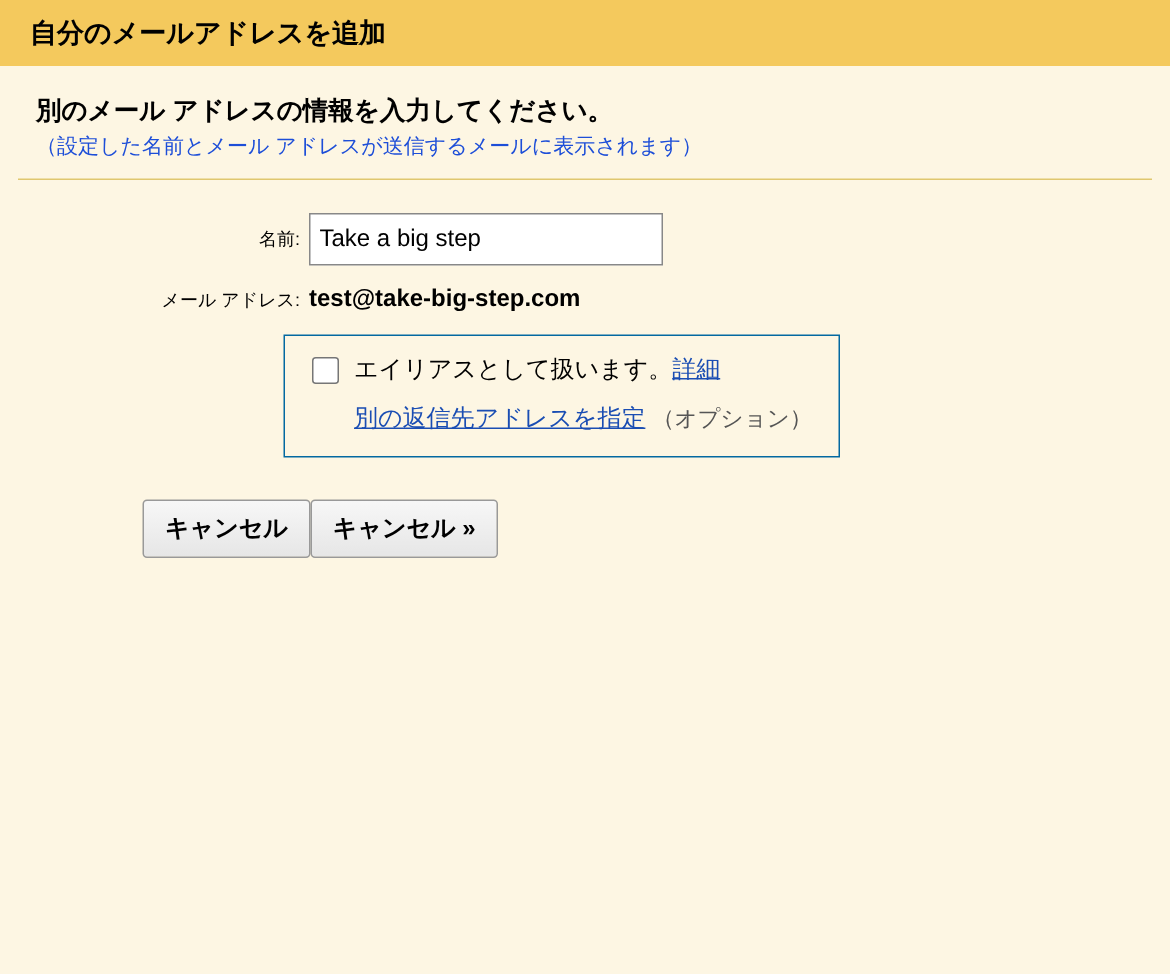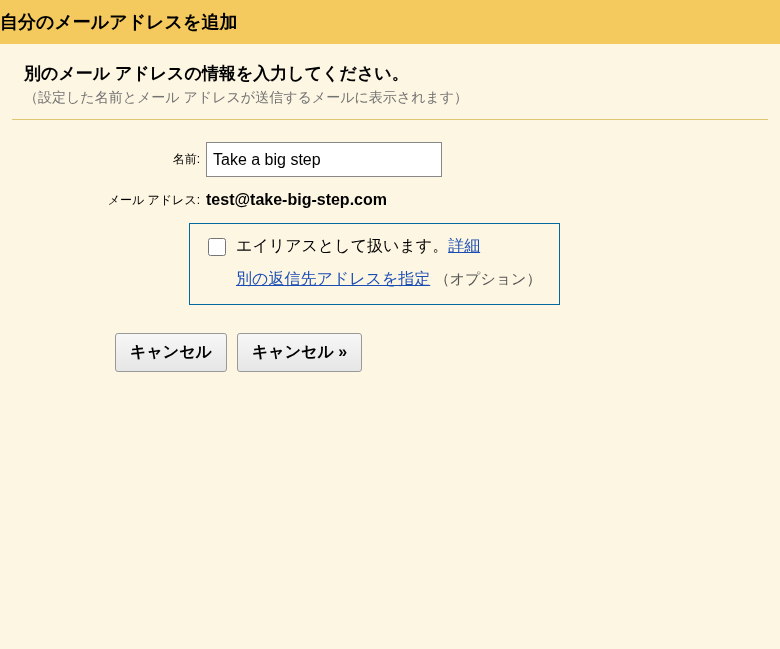--- a/index.html
+++ b/index.html
@@ -9,40 +9,40 @@
     }
     body {
       font-family: Arial, "Hiragino Sans", "Hiragino Kaku Gothic ProN", Meiryo, sans-serif;
       background: #fdf6e3;
       width: 780px;
       height: 649px;
       overflow: hidden;
     }
     .header {
       background: #f4c95d;
-      padding: 10px 0;
+      padding: 10px 20px;
     }
     .header-title {
       font-size: 18px;
       font-weight: bold;
       color: #000;
     }
     .content {
       padding: 18px 12px 0 12px;
     }
     .subtitle {
       font-size: 17px;
       font-weight: bold;
       color: #000;
       padding-left: 12px;
       margin-bottom: 4px;
     }
     .subtitle-note {
       font-size: 14px;
-      color: #737373;
+      color: #1d4ed8;
       padding-left: 12px;
       margin-bottom: 12px;
     }
     .divider {
       border: none;
       border-top: 1px solid #e0c76f;
       margin: 0 0 22px 0;
     }
     .form-area {
       padding-left: 12px;
@@ -103,23 +103,22 @@
     .reply-row {
       padding-left: 28px;
       font-size: 16px;
     }
     .option-text {
       color: #555;
       font-size: 15px;
     }
     .button-row {
       margin-top: 28px;
-      margin-left: 91px;
+      margin-left: 71px;
       display: flex;
-      gap: 10px;
     }
     .btn {
       font-size: 16px;
       font-weight: bold;
       padding: 8px 14px;
       background: linear-gradient(#f7f7f7, #e6e6e6);
       border: 1px solid #999;
       border-radius: 3px;
       cursor: pointer;
       font-family: inherit;

